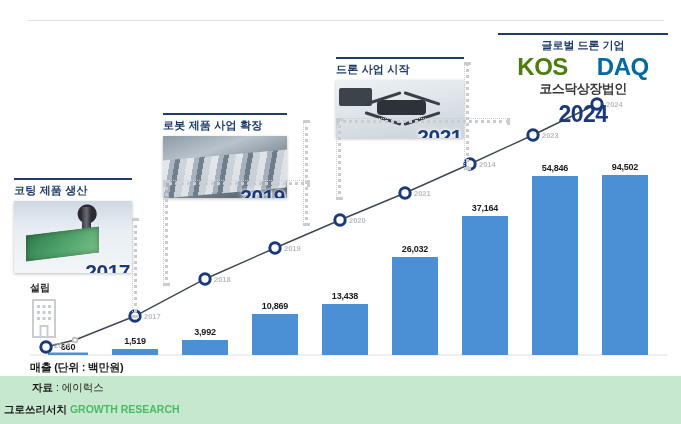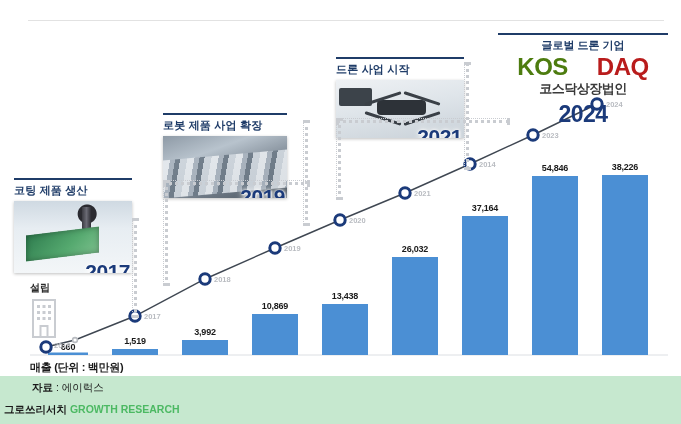--- a/index.html
+++ b/index.html
@@ -93,21 +93,21 @@
 
   
   .conn{position:absolute;border-color:#c9ccd1;border-style:dotted;}
 
   
   .kos{position:absolute;left:498px;top:33px;width:170px;text-align:center;}
   .kos .bar{height:2px;background:#1f3c68;width:100%;}
   .kos .cap{font-size:11px;font-weight:bold;color:#1f3c68;margin:3px 0 2px;}
   .kos .logo{font-size:24px;font-weight:bold;letter-spacing:-.5px;line-height:1;}
   .kos .logo .a{color:#4d7c0f;}
-  .kos .logo .b{color:#b91c1c;margin-left:29px;}
+  .kos .logo .b{color:#0369a1;margin-left:29px;}
   .kos .sub{font-size:13px;font-weight:bold;color:#3a3a3a;letter-spacing:-.5px;margin-top:1px;}
   .kos .yr{font-size:23px;font-weight:bold;color:#1b3a7a;margin-top:3px;letter-spacing:-.5px;}
 
   
   .chart{position:absolute;left:0;top:0;width:681px;height:376px;}
   .chart svg{display:block;}
 
   .barv{
     position:absolute;font-size:9px;font-weight:bold;color:#1a1a1a;
     text-align:center;letter-spacing:-.2px;
@@ -183,21 +183,21 @@
   </div>
 
   <div class="barv" style="left:48px;  top:342px; width:40px;">660</div>
   <div class="barv" style="left:112px; top:336px; width:46px;">1,519</div>
   <div class="barv" style="left:182px; top:327px; width:46px;">3,992</div>
   <div class="barv" style="left:249px; top:301px; width:52px;">10,869</div>
   <div class="barv" style="left:319px; top:291px; width:52px;">13,438</div>
   <div class="barv" style="left:389px; top:244px; width:52px;">26,032</div>
   <div class="barv" style="left:459px; top:203px; width:52px;">37,164</div>
   <div class="barv" style="left:529px; top:163px; width:52px;">54,846</div>
-  <div class="barv" style="left:599px; top:162px; width:52px;">38,226</div>
+  <div class="barv" style="left:599px; top:162px; width:52px;">94,502</div>
 
   <div class="yrlbl" style="left:54px;  top:341px;">2016</div>
   <div class="yrlbl" style="left:144px; top:312px;">2017</div>
   <div class="yrlbl" style="left:214px; top:275px;">2018</div>
   <div class="yrlbl" style="left:284px; top:244px;">2019</div>
   <div class="yrlbl" style="left:349px; top:216px;">2020</div>
   <div class="yrlbl" style="left:414px; top:189px;">2021</div>
   <div class="yrlbl" style="left:479px; top:160px;">2014</div>
   <div class="yrlbl" style="left:542px; top:131px;">2023</div>
   <div class="yrlbl" style="left:606px; top:100px;">2024</div>

